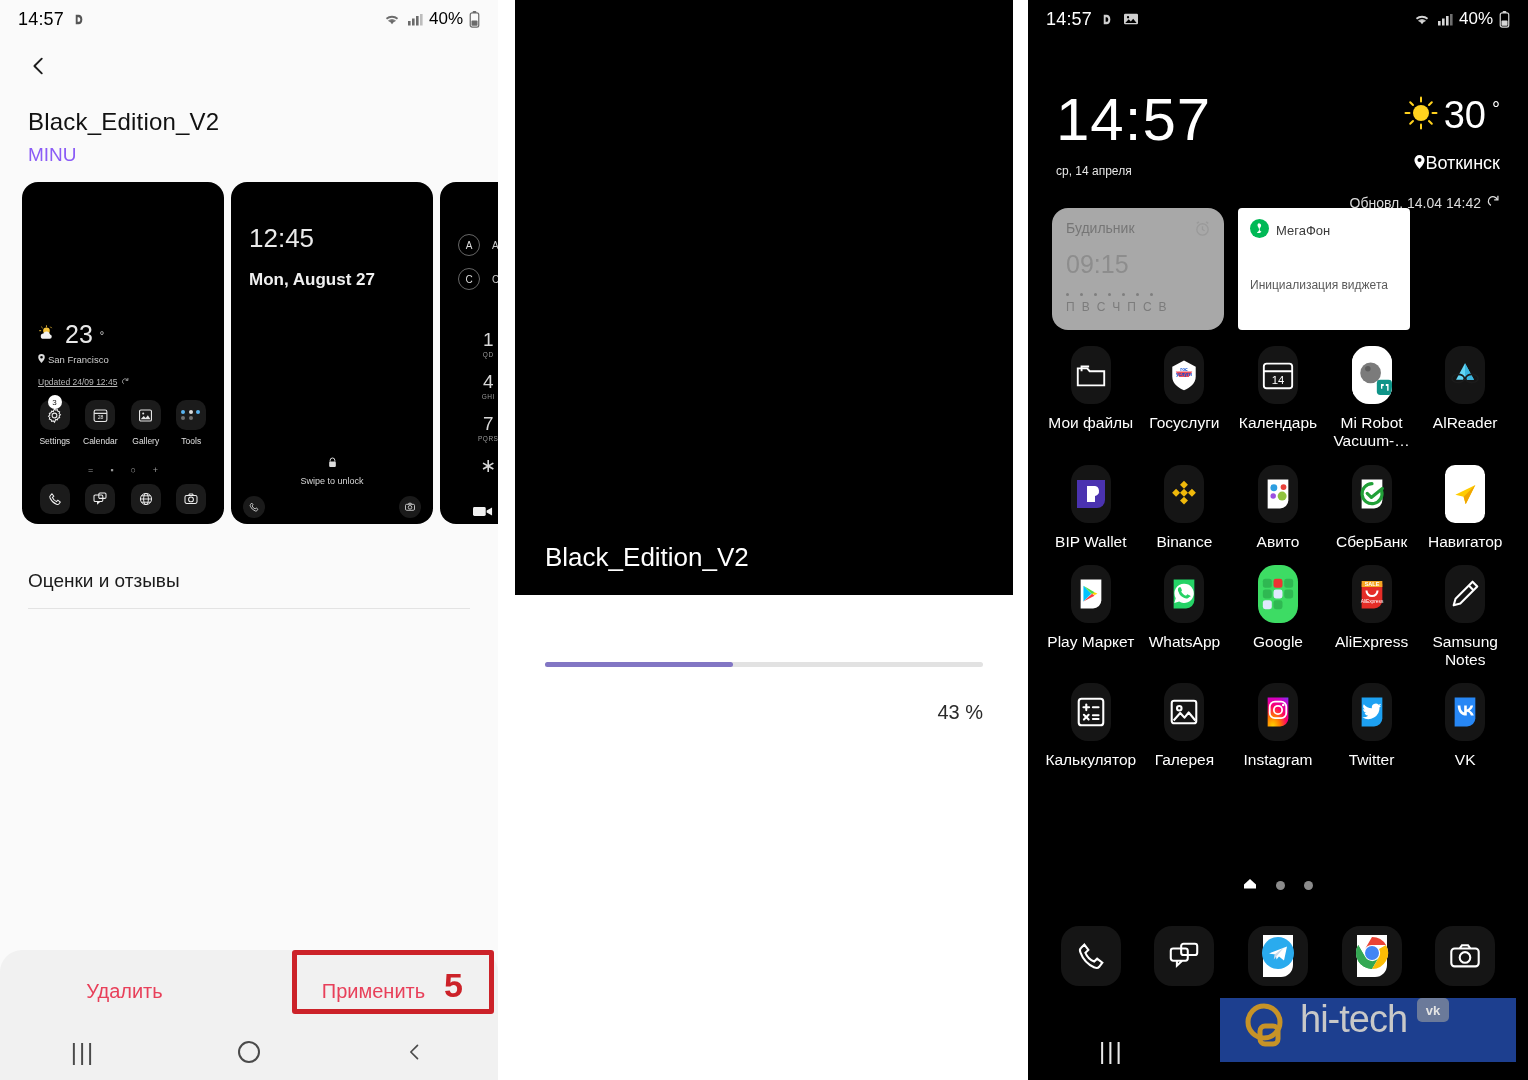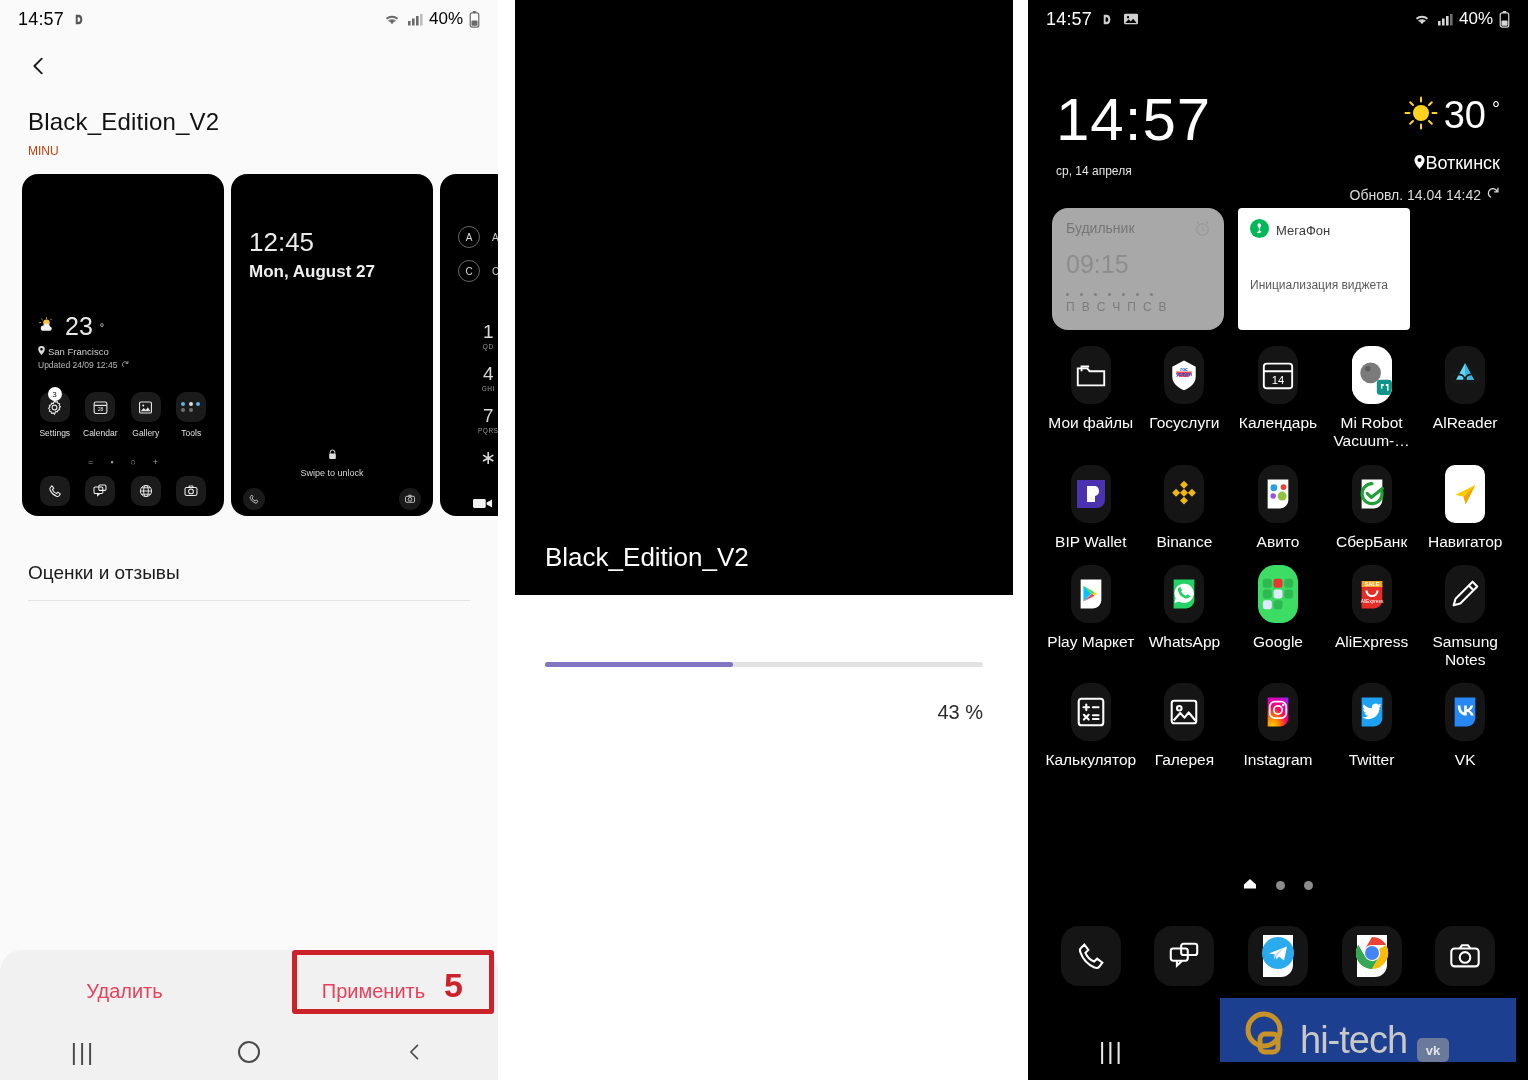--- a/index.html
+++ b/index.html
@@ -25,36 +25,36 @@
   .sb-time { font-size: 18px; letter-spacing: .2px; }
   .dark .sb-time, .dark .sb-batt { color: #fff; }
   .sb-batt { font-size: 17px; }
   .icon-svg { display:block; }
 
   .backrow { height: 60px; display: flex; align-items: center; padding: 0 28px; }
   .chev-back { width: 22px; height: 22px; }
 
   .title-block { padding: 10px 28px 0 28px; }
   .theme-title { font-size: 24px; color: #111; font-weight: 400; letter-spacing:.2px;}
-  .theme-author { font-size: 12px; color: #c2410c; margin-top: 8px; }
+  .theme-author { font-size: 19px; color: #8b5cf6; margin-top: 8px; }
 
   .previews { display: flex; gap: 7px; padding: 16px 0 0 22px; }
   .pcard {
     position: relative; width: 202px; height: 342px; background:#000;
     border-radius: 16px; flex: 0 0 auto; overflow: hidden;
   }
   .pcard.narrow { width: 200px; }
 
   
   .p1-weather { position: absolute; left: 16px; top: 140px; color: #ddd; }
   .p1-w-row { display: flex; align-items: center; gap: 7px; }
   .p1-temp { font-size: 25px; color:#e8e8e8; font-weight: 300; line-height: 1; }
   .p1-deg { font-size: 11px; vertical-align: super; }
   .p1-city { font-size: 9.5px; color:#cfcfcf; margin-top: 7px; display:flex; align-items:center; gap:3px;}
-  .p1-upd { font-size: 8.5px; color:#b9b9b9; margin-top: 3px; display:flex; align-items:center; gap:4px;}
+  .p1-upd { font-size: 8.5px; color:#b9b9b9; margin-top: 12px; display:flex; align-items:center; gap:4px;text-decoration:underline;}
 
   .p1-apps { position:absolute; left: 10px; right:10px; top: 218px; display:flex; }
   .p1-app { flex:1; display:flex; flex-direction:column; align-items:center; position:relative;}
   .p1-appicon { width: 30px; height: 30px; display:flex; align-items:center; justify-content:center;
                 background:#1b1b1b; border-radius: 10px; }
   .p1-applabel { font-size: 8.5px; color:#e0e0e0; margin-top: 6px; }
   .badge { position:absolute; top:-5px; right:16px; width:14px; height:14px; border-radius:50%;
            background:#fff; color:#111; font-size:8px; display:flex; align-items:center;
            justify-content:center; }
   .tools-grid { width:30px;height:30px;background:#1b1b1b;border-radius:10px;
@@ -62,21 +62,21 @@
   .tg { width:4px;height:4px;border-radius:50%; }
 
   .p1-dots { position:absolute; left:0; right:0; top:283px; display:flex; justify-content:center;
              gap: 17px; color:#9a9a9a; font-size: 9px; align-items:center;}
   .p1-dock { position:absolute; left:10px; right:10px; top: 302px; display:flex; }
   .p1-dockitem { flex:1; display:flex; justify-content:center; }
   .p1-dockicon { width:30px;height:30px;border-radius:10px;background:#1b1b1b;
                  display:flex;align-items:center;justify-content:center;}
 
   
-  .p2-time { position:absolute; left:18px; top:53px; font-size:26px; color:#eaeaea; font-weight:300; }
+  .p2-time { position:absolute; left:18px; top:41px; font-size:26px; color:#eaeaea; font-weight:300; }
   .p2-date { position:absolute; left:18px; top:88px; font-size:17px; color:#f0f0f0; font-weight:600; }
   .p2-unlock { position:absolute; left:0; right:0; bottom:38px; text-align:center; color:#d8d8d8; }
   .p2-unlock .ul-txt { font-size:9px; margin-top:4px; }
   .p2-bl { position:absolute; left:12px; bottom:6px; width:22px;height:22px;border-radius:50%;
            background:#1a1a1a; display:flex;align-items:center;justify-content:center;}
   .p2-br { position:absolute; right:12px; bottom:6px; width:22px;height:22px;border-radius:50%;
            background:#1a1a1a; display:flex;align-items:center;justify-content:center;}
 
   
   .p3-contacts { position:absolute; left:18px; top:52px; }
@@ -123,21 +123,21 @@
 
   
   .panel3 { position:absolute; left:1028px; top:0; width:500px; height:1080px; background:#000; color:#fff; }
   .p3-clockrow { position:absolute; left:0; right:0; top:90px; padding: 0 28px; display:flex; }
   .p3-clock { font-size:60px; font-weight:300; line-height:1; letter-spacing:1px; }
   .p3-dateline { font-size:12px; color:#e6e6e6; margin-top:14px; }
   .p3-wx { margin-left:auto; text-align:right; padding-top:6px;}
   .p3-wxtop { display:flex; align-items:center; justify-content:flex-end; gap:6px; }
   .p3-wxtemp { font-size:38px; font-weight:300; line-height:1; }
   .p3-wxcity { font-size:18px; margin-top:19px; display:flex; align-items:center; justify-content:flex-end; }
-  .p3-wxupd { font-size:14px; color:#dcdcdc; margin-top:12px; display:flex; align-items:center; justify-content:flex-start; gap:5px;}
+  .p3-wxupd { font-size:14px; color:#dcdcdc; margin-top:20px; display:flex; align-items:center; justify-content:flex-start; gap:5px;}
 
   .widgets { position:absolute; left:24px; right:24px; top:208px; display:flex; gap:14px; }
   .w-alarm { width:172px; height:122px; background:#a8a8a8; border-radius:16px; padding:12px 14px;
              position:relative; color:#6f6f6f; }
   .w-alarm-title { font-size:14px; color:#767676; }
   .w-alarm-time { font-size:25px; margin-top:14px; color:#8d8d8d; font-weight:300; }
   .w-alarm-dots { display:flex; gap:11px; margin-top:14px; }
   .w-alarm-dots span { width:3px;height:3px;border-radius:50%;background:#7f7f7f; }
   .w-alarm-days { display:flex; gap:7px; margin-top:4px; font-size:12px; color:#7c7c7c; }
   .w-mf { width:172px; height:122px; background:#fff; border-radius:4px; padding:11px 12px; color:#333; }
@@ -158,21 +158,21 @@
   .pd { width:9px;height:9px;border-radius:50%;background:#8b8b8b; }
 
   .dock3 { position:absolute; left:16px; right:16px; top:926px; display:flex; }
   .dock3 .appcell .appicon { width:60px; height:60px; border-radius:18px; background:#151515; }
 
   .navbar3 { position:absolute; left:0; right:0; bottom:0; height:58px; display:flex; align-items:center; }
   .navbar3 .nav-recent { color:#e8e8e8; }
   .navbar3 .nav-home { border-color:#e8e8e8; }
 
   .watermark { position:absolute; left:1220px; top:998px; width:296px; height:64px;
-               background:#1d3f8f; display:flex; align-items:flex-end; gap:10px; padding-left:18px; }
+               background:#1d3f8f; display:flex; align-items:flex-start; gap:10px; padding-left:18px; }
   .wm-text { font-size:38px; color:#c8c8c8; font-weight:300; letter-spacing:-1px; }
   .wm-vk { width:32px;height:24px;border-radius:5px;background:#6b7a9a;color:#e4e4e4;
            font-size:13px;display:flex;align-items:center;justify-content:center;font-weight:700;}
 </style>
 </head>
 <body>
 
 <div class="stage">
 
   <div class="panel1">

